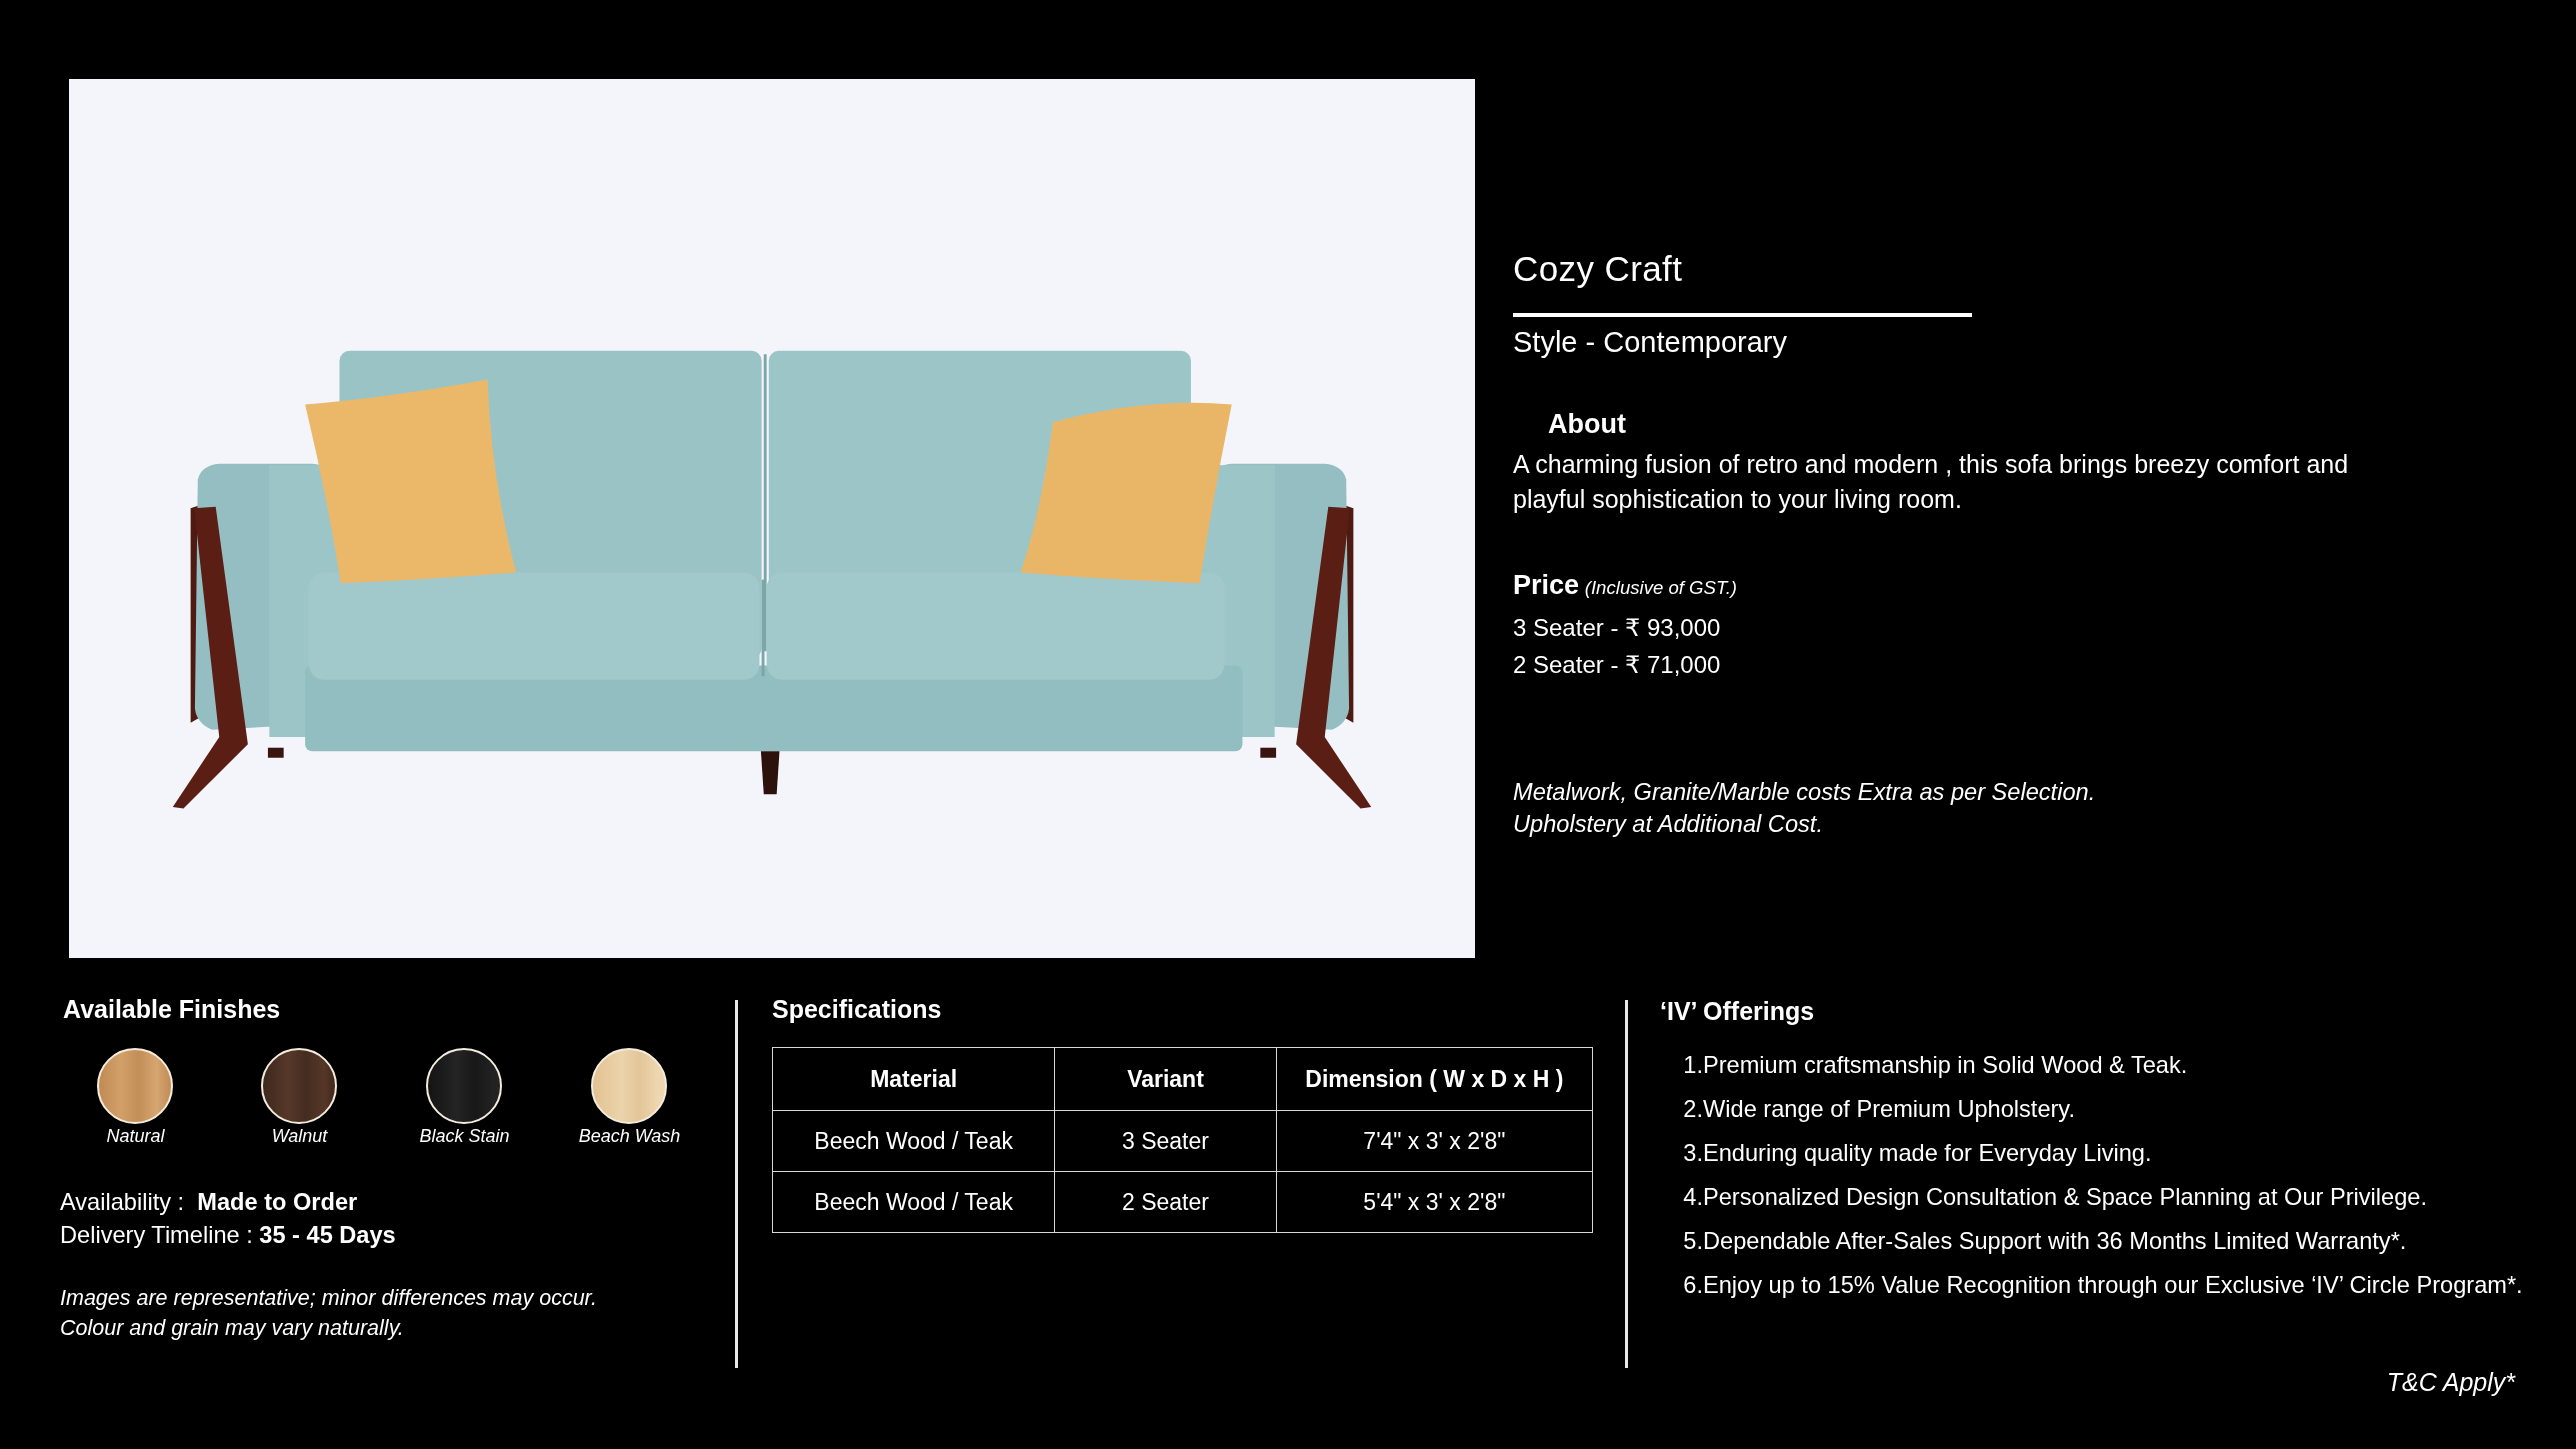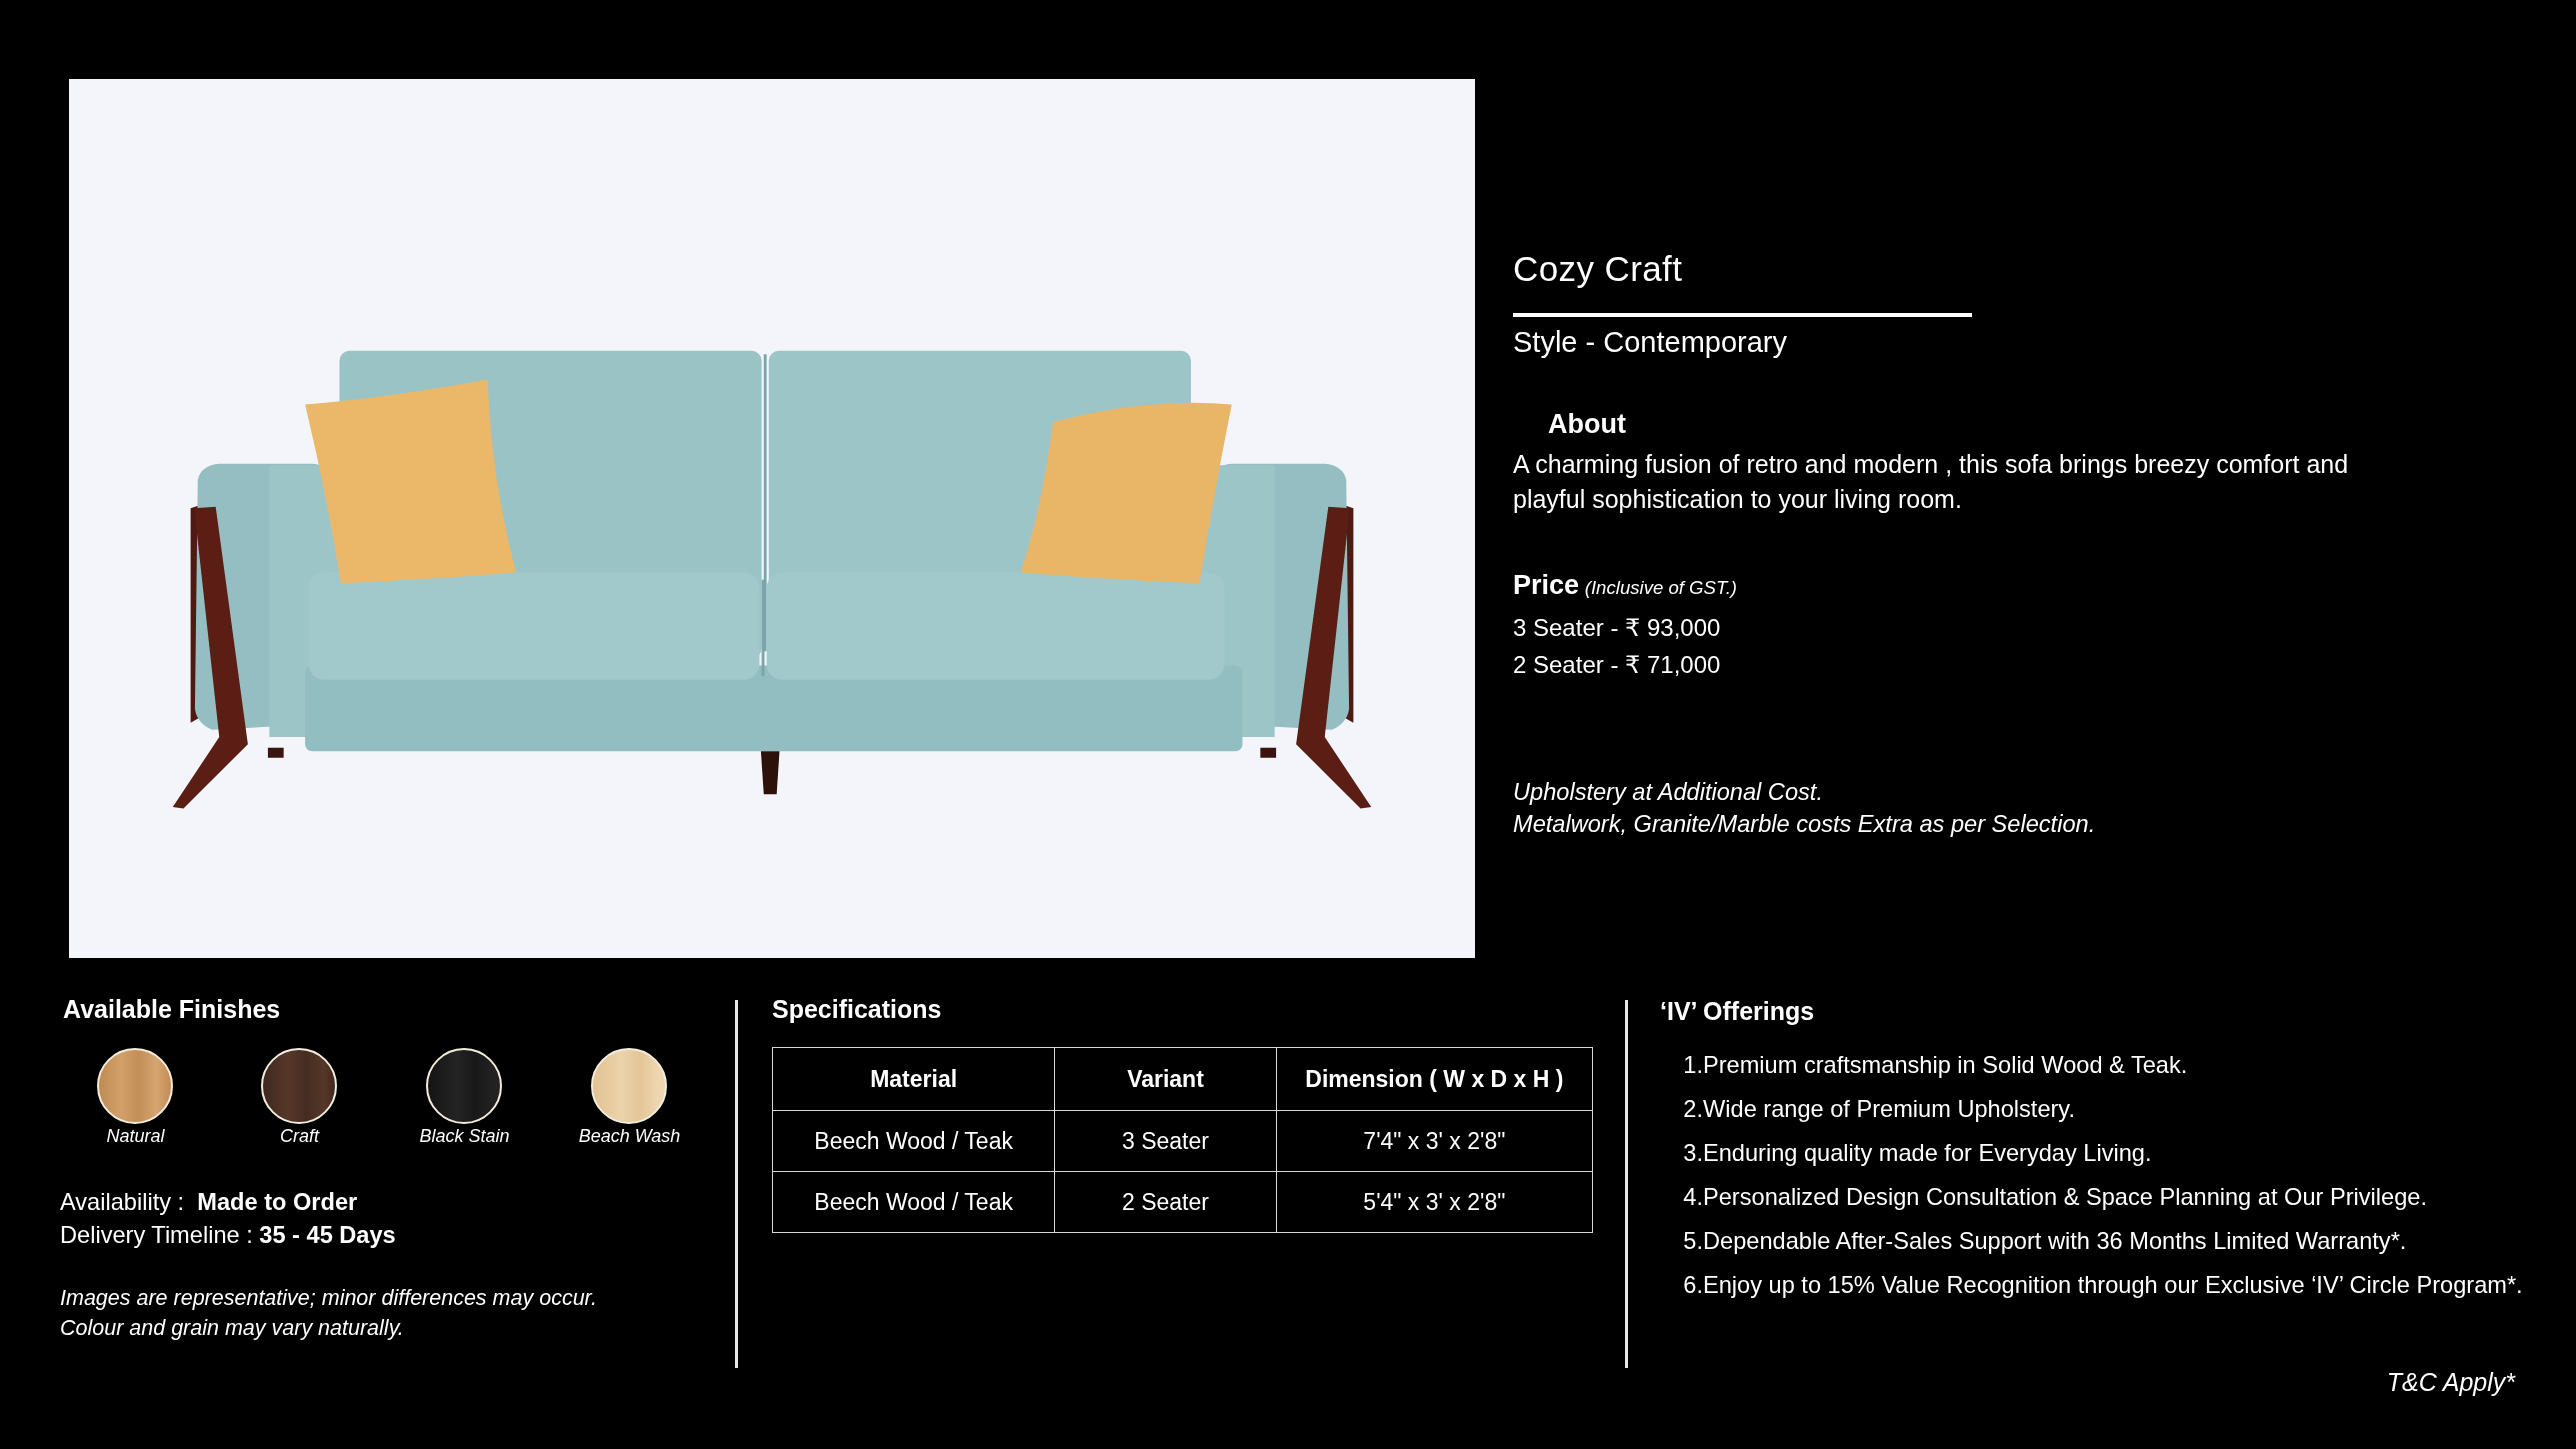--- a/index.html
+++ b/index.html
@@ -96,31 +96,31 @@
   <div>playful sophistication to your living room.</div>
 </div>
 
 <div class="abs h-price">
   <span>Price</span><span class="note">(Inclusive of GST.)</span>
 </div>
 <div class="abs price-row" style="top:614px;">3 Seater - ₹ 93,000</div>
 <div class="abs price-row" style="top:651px;">2 Seater - ₹ 71,000</div>
 
 <div class="abs notes">
+  <div>Metalwork, Granite/Marble costs Extra as per Selection.</div>
   <div>Upholstery at Additional Cost.</div>
-  <div>Metalwork, Granite/Marble costs Extra as per Selection.</div>
 </div>
 
 <div class="abs sec-h" style="left:63px;">Available Finishes</div>
 
 <div class="abs swatch" style="left:97px; top:1048px; background:linear-gradient(90deg,#c08a52,#d3a06a 30%,#c38e58 55%,#d6a570 80%,#c28b55);"></div>
 <div class="abs swatch-label" style="left:57px; top:1126px;">Natural</div>
 
 <div class="abs swatch" style="left:261px; top:1048px; background:linear-gradient(90deg,#3e281e,#563829 35%,#452c20 60%,#553728 85%,#3f281d);"></div>
-<div class="abs swatch-label" style="left:221px; top:1126px;">Craft</div>
+<div class="abs swatch-label" style="left:221px; top:1126px;">Walnut</div>
 
 <div class="abs swatch" style="left:426px; top:1048px; background:linear-gradient(90deg,#141414,#242424 40%,#181818 65%,#222 90%);"></div>
 <div class="abs swatch-label" style="left:386px; top:1126px;">Black Stain</div>
 
 <div class="abs swatch" style="left:591px; top:1048px; background:linear-gradient(90deg,#e2c292,#ecd3ab 40%,#e3c598 65%,#eed6b0 90%);"></div>
 <div class="abs swatch-label" style="left:551px; top:1126px;">Beach Wash</div>
 
 <div class="abs avail">
   <div>
     <span>Availability :</span>&nbsp;

